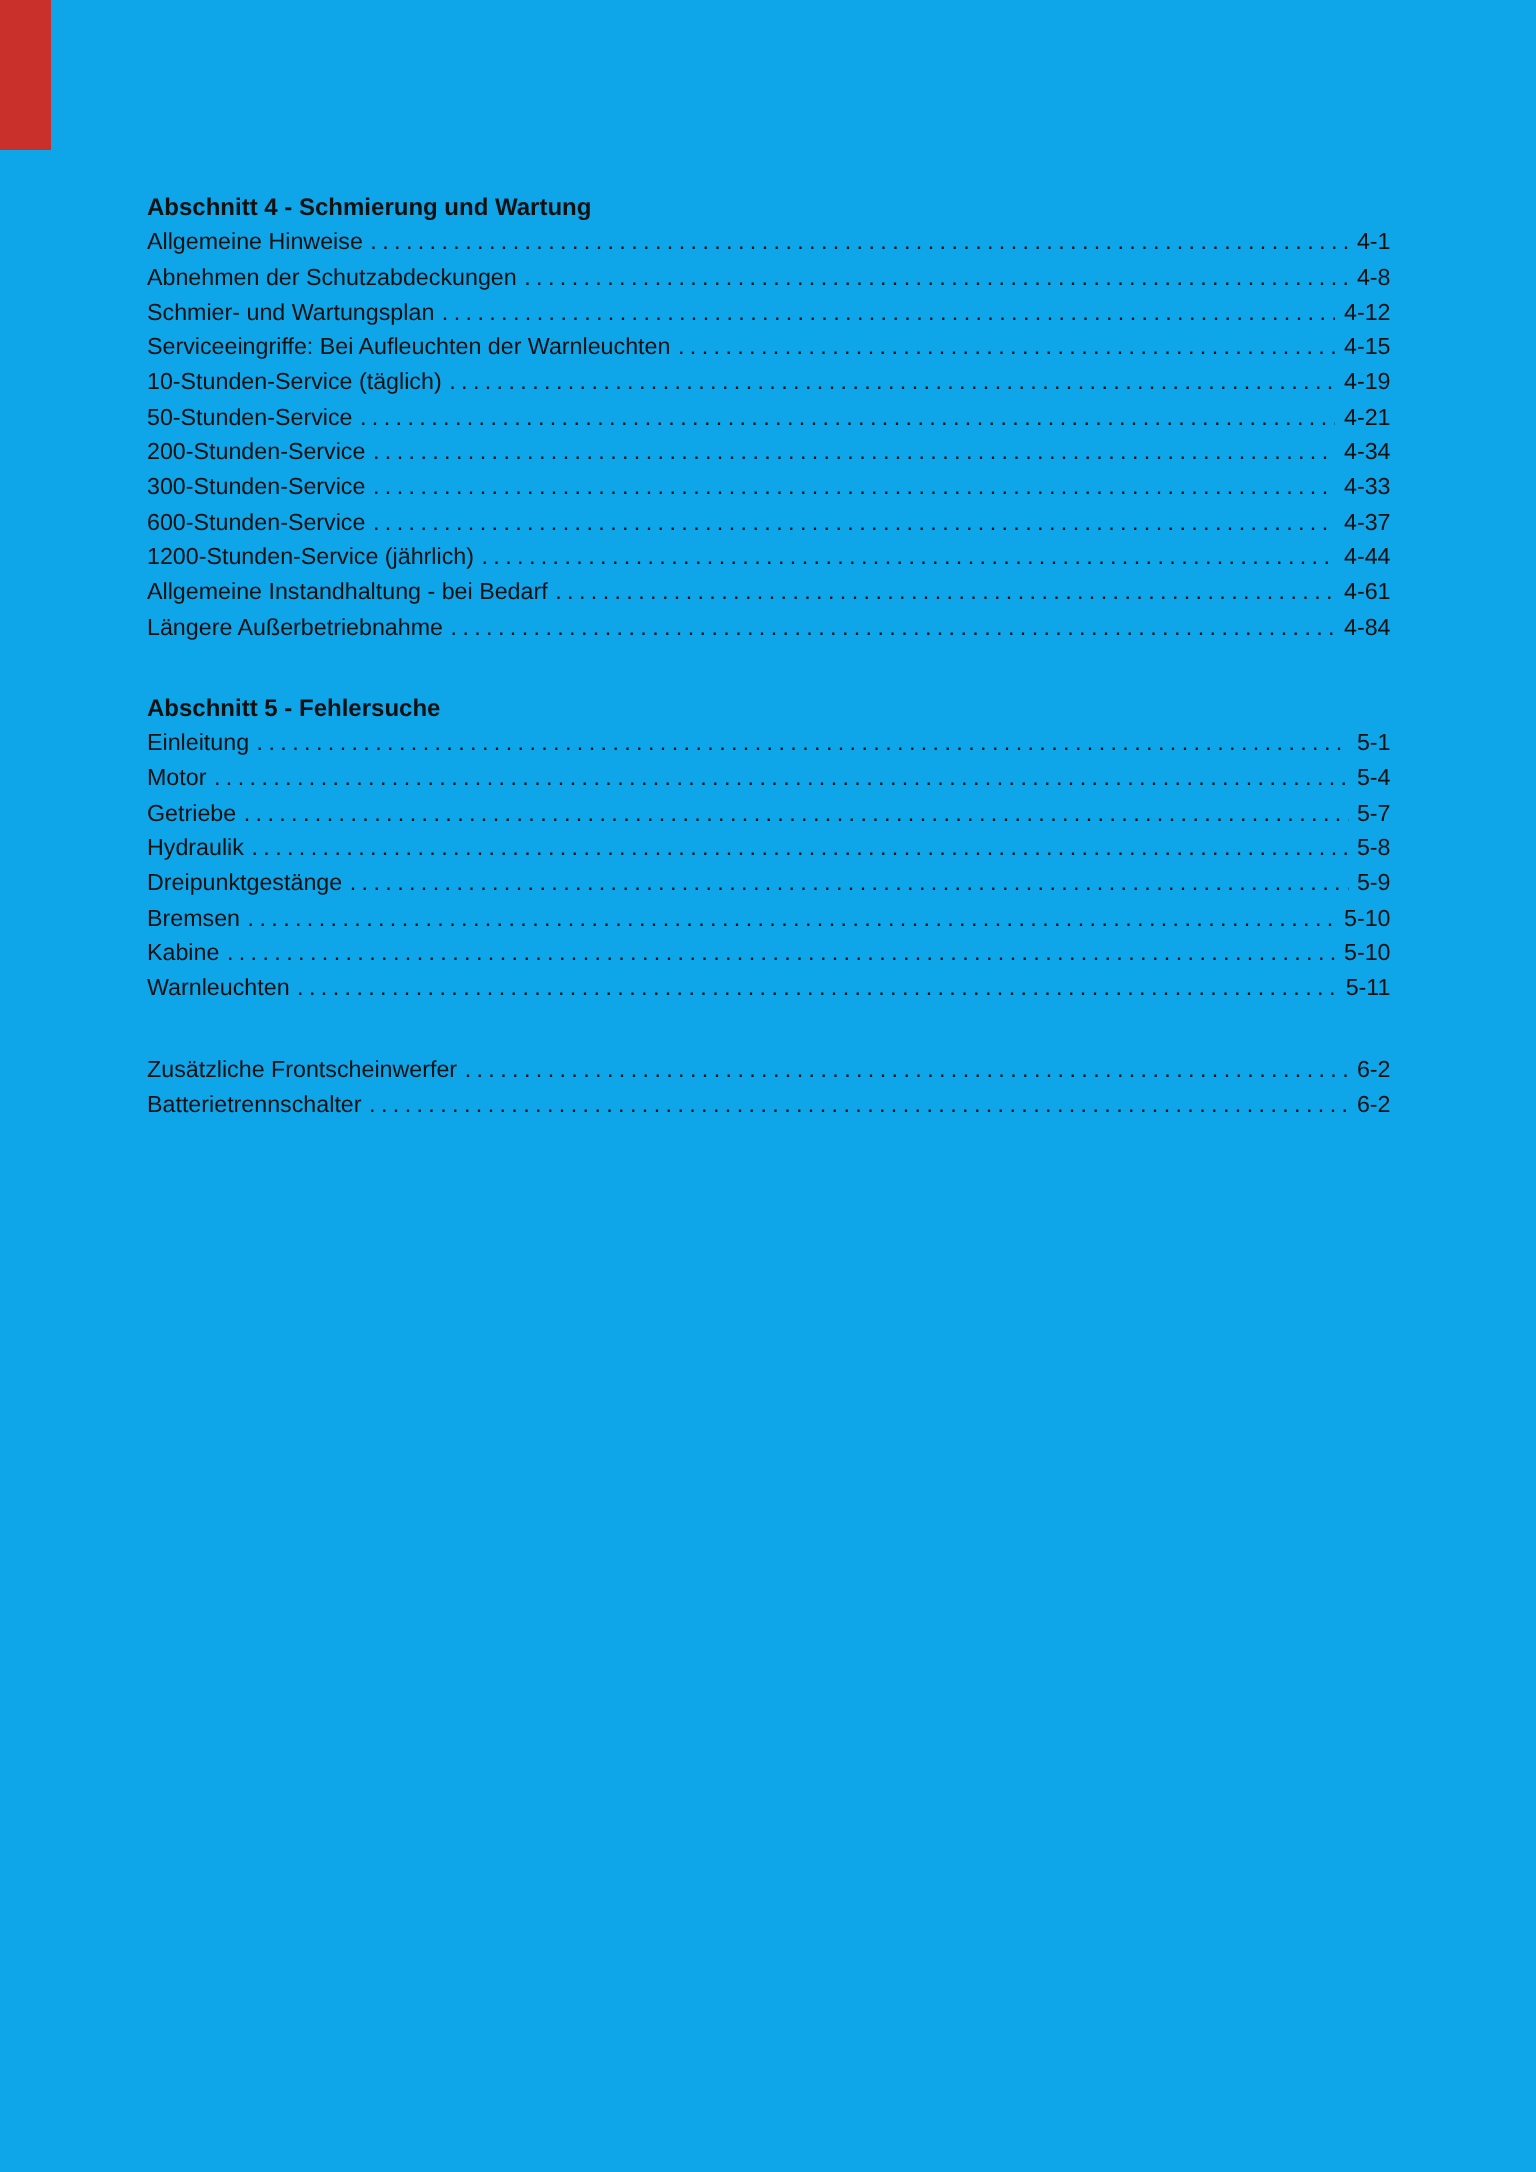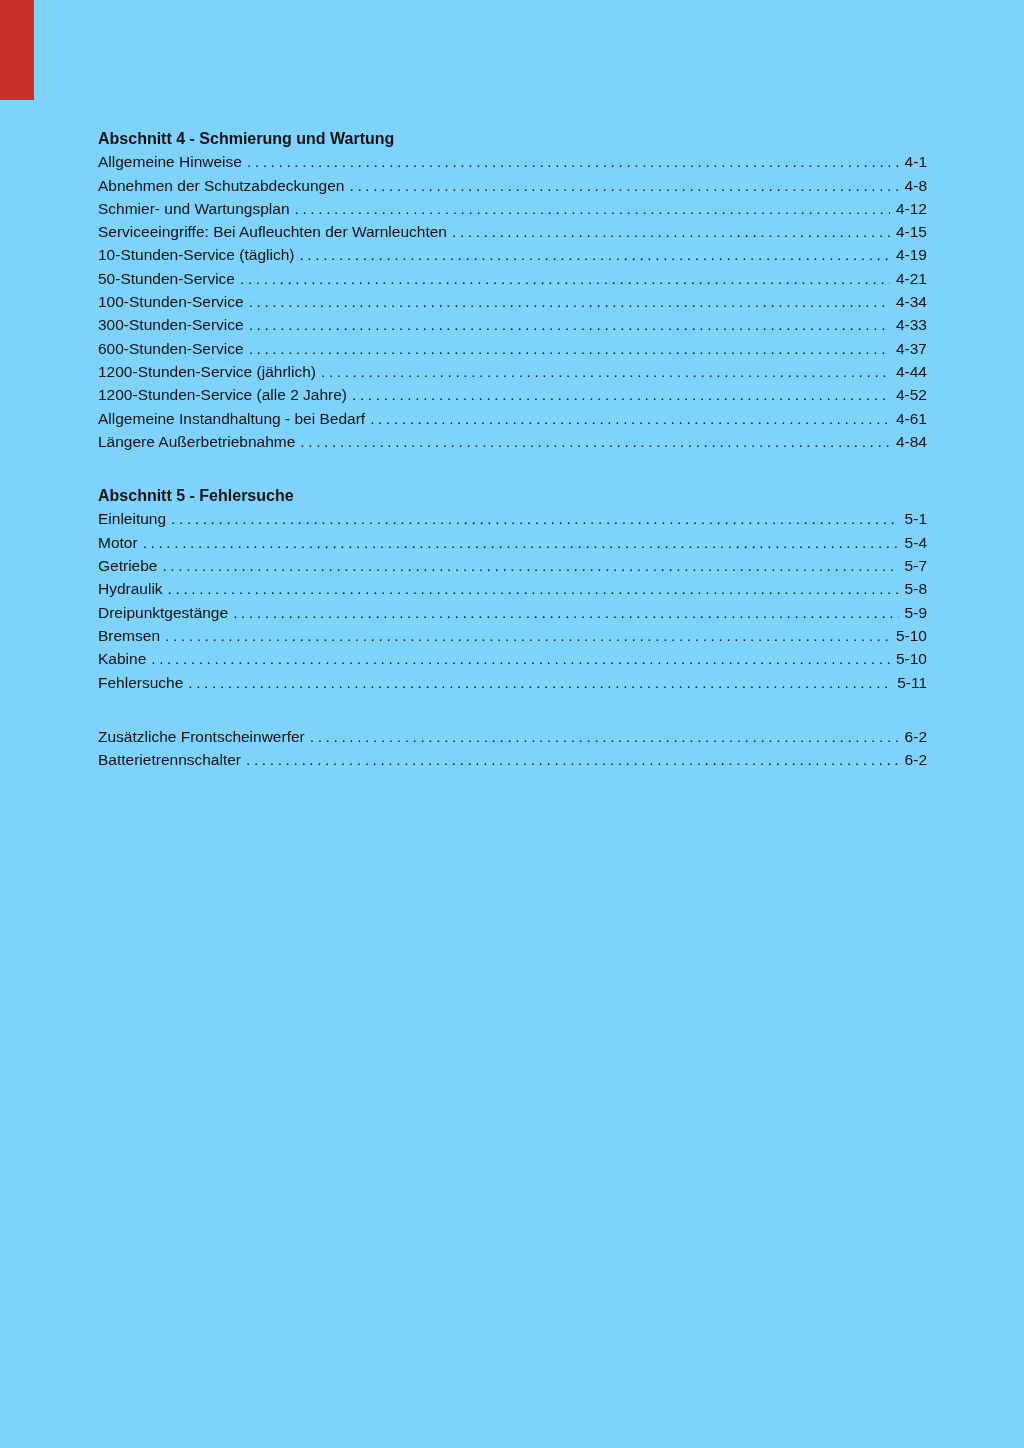--- a/index.html
+++ b/index.html
@@ -8,21 +8,21 @@
     width: 1024px;
     height: 1448px;
     position: relative;
     font-family: "Liberation Sans", "DejaVu Sans", sans-serif;
     color: #111111;
     overflow: hidden;
   }
   .page {
     position: absolute;
     inset: 0;
-    background: #7dd3fc;
+    background: #0ea5e9;
   }
   .red-tab {
     position: absolute;
     left: 0;
     top: 0;
     width: 34px;
     height: 100px;
     background: var(--accent, #c9302c);
   }
   .toc {
@@ -100,43 +100,38 @@
           <span class="lbl">10-Stunden-Service (täglich)</span>
           <span class="dots"></span>
           <span class="pg">4-19</span>
         </div>
         <div class="row">
           <span class="lbl">50-Stunden-Service</span>
           <span class="dots"></span>
           <span class="pg">4-21</span>
         </div>
         <div class="row">
-          <span class="lbl">100-Stunden-Service</span>
+          <span class="lbl">200-Stunden-Service</span>
           <span class="dots"></span>
           <span class="pg">4-34</span>
         </div>
         <div class="row">
           <span class="lbl">300-Stunden-Service</span>
           <span class="dots"></span>
           <span class="pg">4-33</span>
         </div>
         <div class="row">
           <span class="lbl">600-Stunden-Service</span>
           <span class="dots"></span>
           <span class="pg">4-37</span>
         </div>
         <div class="row">
           <span class="lbl">1200-Stunden-Service (jährlich)</span>
           <span class="dots"></span>
           <span class="pg">4-44</span>
-        </div>
-        <div class="row">
-          <span class="lbl">1200-Stunden-Service (alle 2 Jahre)</span>
-          <span class="dots"></span>
-          <span class="pg">4-52</span>
         </div>
         <div class="row">
           <span class="lbl">Allgemeine Instandhaltung - bei Bedarf</span>
           <span class="dots"></span>
           <span class="pg">4-61</span>
         </div>
         <div class="row">
           <span class="lbl">Längere Außerbetriebnahme</span>
           <span class="dots"></span>
           <span class="pg">4-84</span>
@@ -173,21 +168,21 @@
           <span class="lbl">Bremsen</span>
           <span class="dots"></span>
           <span class="pg">5-10</span>
         </div>
         <div class="row">
           <span class="lbl">Kabine</span>
           <span class="dots"></span>
           <span class="pg">5-10</span>
         </div>
         <div class="row">
-          <span class="lbl">Fehlersuche</span>
+          <span class="lbl">Warnleuchten</span>
           <span class="dots"></span>
           <span class="pg">5-11</span>
         </div>
       </section>
       <section class="toc-section">
         <div class="row">
           <span class="lbl">Zusätzliche Frontscheinwerfer</span>
           <span class="dots"></span>
           <span class="pg">6-2</span>
         </div>

